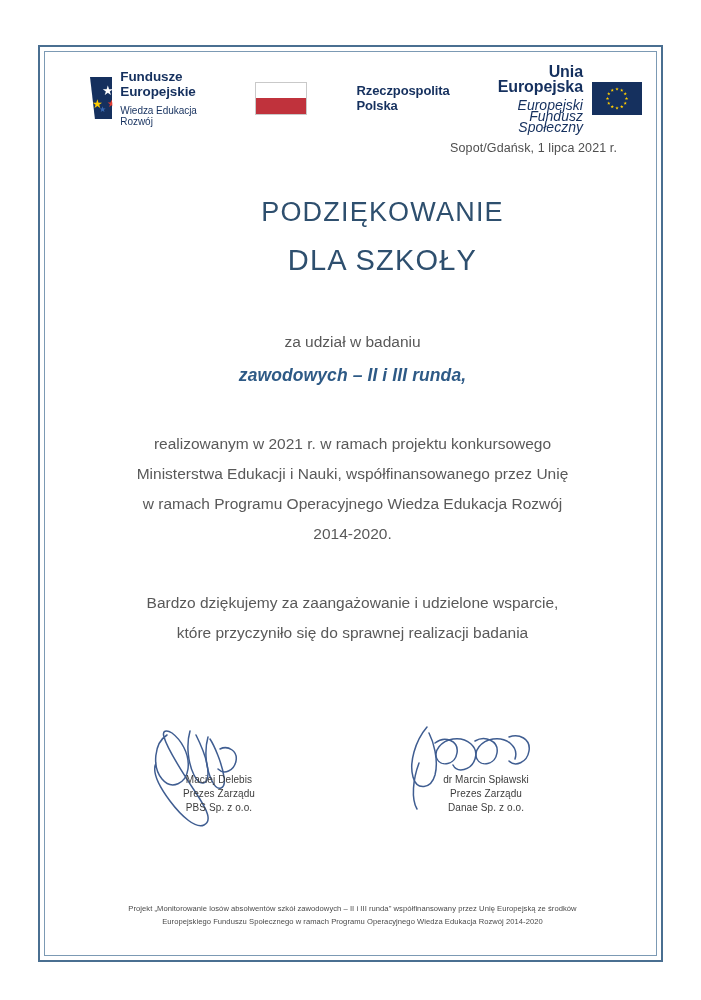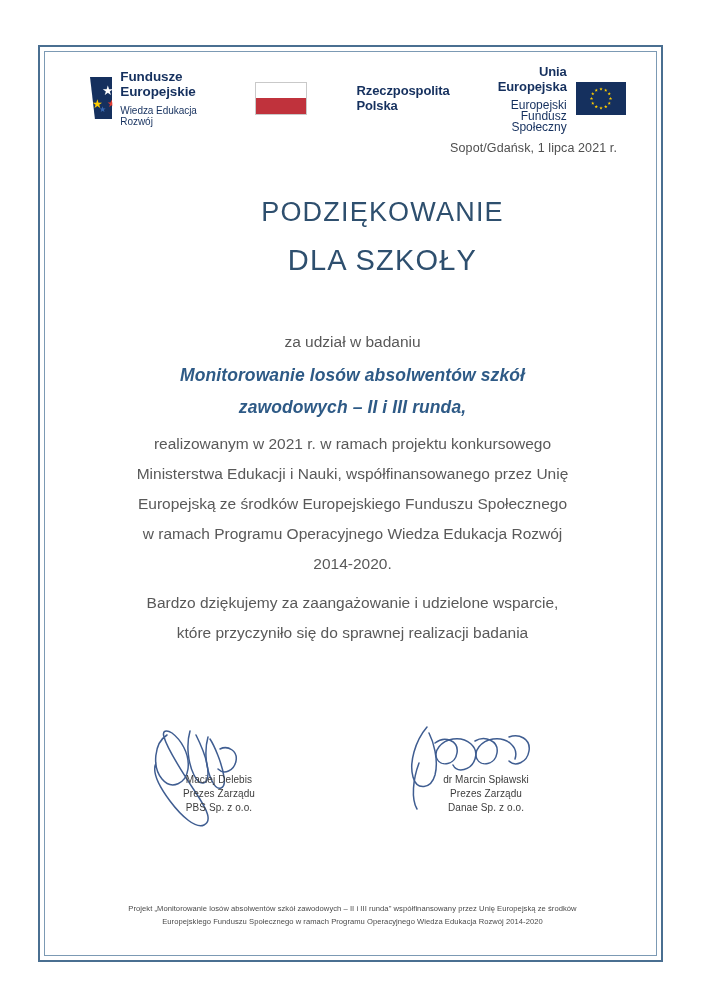--- a/index.html
+++ b/index.html
@@ -142,32 +142,33 @@
     letter-spacing: -0.1px;
     margin-left: 40px;
   }
 
   
   #eu-text {
     text-align: right;
     margin-right: 9px;
   }
   #eu-text-title {
-    font-size: 13px;
+    font-size: 16px;
     font-weight: bold;
     color: #15305e;
     line-height: 15px;
     letter-spacing: -0.1px;
     text-align: right;
   }
   #eu-text-sub {
-    font-size: 12px;
+    font-size: 14px;
     color: #15305e;
     line-height: 11px;
     margin-top: 6px;
+    font-style: italic;
   }
   #eu-flag {
     width: 50px;
     height: 33px;
     background: #15305e;
     position: relative;
   }
 
   
   #date-line {
@@ -363,29 +364,27 @@
       <div id="date-line">Sopot/Gdańsk, 1 lipca 2021 r.</div>
 
       <div id="title-block">
         <div id="doc-title">PODZIĘKOWANIE</div>
         <div id="doc-subtitle">DLA SZKOŁY</div>
       </div>
 
       <div id="study-block">
         <div id="study-intro">za udział w badaniu</div>
         <div id="study-name">
-          <div>Monitorowanie losów absolwentów szkół</div>
           <div>zawodowych – II i III runda,</div>
         </div>
       </div>
 
       <div id="paragraph-one">
         <div>realizowanym w 2021 r. w ramach projektu konkursowego</div>
         <div>Ministerstwa Edukacji i Nauki, współfinansowanego przez Unię</div>
-        <div>Europejską ze środków Europejskiego Funduszu Społecznego</div>
         <div>w ramach Programu Operacyjnego Wiedza Edukacja Rozwój</div>
         <div>2014-2020.</div>
       </div>
 
       <div id="paragraph-two">
         <div>Bardzo dziękujemy za zaangażowanie i udzielone wsparcie,</div>
         <div>które przyczyniło się do sprawnej realizacji badania</div>
       </div>
 
       <div id="signature-row">

